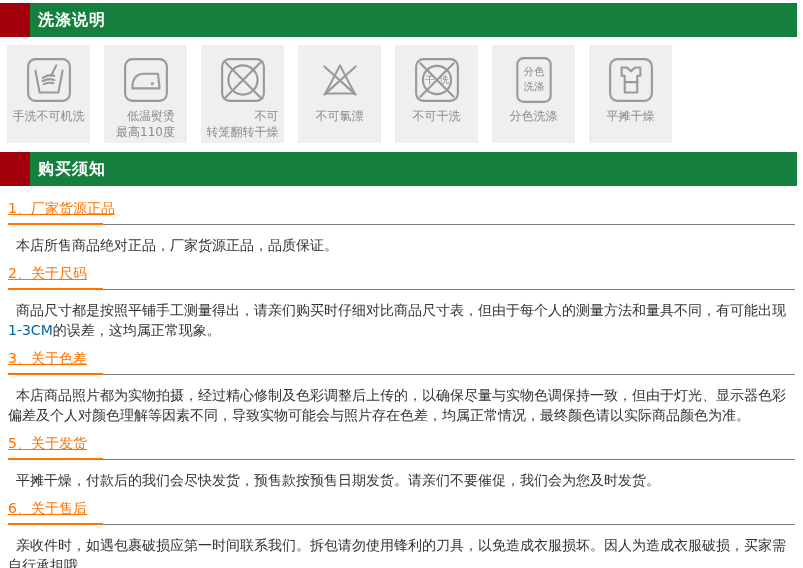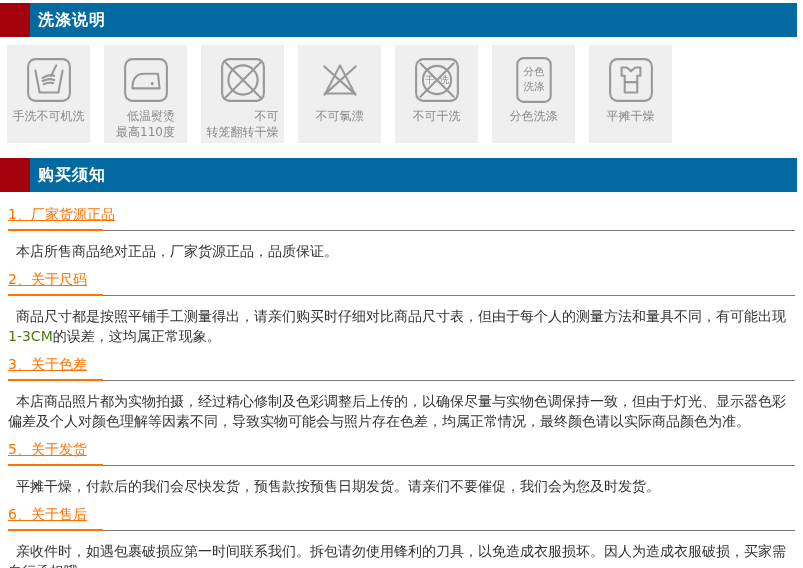--- a/index.html
+++ b/index.html
@@ -2,21 +2,21 @@
 <html><head>
 <meta charset="utf-8">
 <style>
   html,body { margin:0; padding:0; }
   body {
     width:803px; height:568px; background:#ffffff; overflow:hidden;
     font-family:"DejaVu Sans","Liberation Sans",sans-serif;
   }
   .section-bar {
     position:relative; height:34px; width:797px; margin-top:3px;
-    background:#0369a1; display:flex; align-items:center;
+    background:#15803d; display:flex; align-items:center;
   }
   .bar-accent {
     position:absolute; left:0; top:0; width:30px; height:34px; background:#a3000b;
   }
   .bar-title {
     color:#ffffff; font-weight:bold; font-size:16px; margin-left:38px; letter-spacing:1px;
   }
   .icon-row {
     margin:8px 0 0 7px; display:flex; gap:14px; height:98px;
   }
@@ -36,21 +36,21 @@
   }
   .notice-divider {
     position:relative; height:1px; background:#7a7a7a; margin-bottom:10px;
   }
   .notice-divider::before {
     content:""; position:absolute; left:0; top:-1px; width:95px; height:2px; background:#ff7300;
   }
   .notice-body {
     margin:0; font-size:14px; line-height:20px; color:#333333; text-indent:8px;
   }
-  .hl { color:#4d7c0f; }
+  .hl { color:#0369a1; }
 </style>
 </head>
 <body>
 
 <div>
 
   <div class="section-bar">
     <div class="bar-accent"></div>
     <span class="bar-title">洗涤说明</span>
   </div>
@@ -125,21 +125,21 @@
           <svg viewBox="0 0 46 46" fill="none" stroke="#999999" stroke-width="2" stroke-linecap="round" stroke-linejoin="round" xmlns="http://www.w3.org/2000/svg">
             <rect x="3" y="3" width="40" height="40" rx="7"></rect>
             <path d="M14 11 L19 11 L23 14.5 L27 11 L32 11 L32 19 L29 19 L29 35 L17 35 L17 19 L14 19 Z"></path>
             <path d="M17 25 H29"></path>
           </svg>
         </span>
         <div class="icon-label">平摊干燥</div>
       </div>
     </div>
 
-  <div class="section-bar" style="margin-top:15px;">
+  <div class="section-bar" style="margin-top:9px;">
     <div class="bar-accent"></div>
     <span class="bar-title">购买须知</span>
   </div>
 
   <div class="notice-list" id="notice-list">
       <div class="notice-item">
         <h3 class="notice-heading">1、厂家货源正品</h3>
         <div class="notice-divider"></div>
         <p class="notice-body"><span>本店所售商品绝对正品，厂家货源正品，品质保证。</span></p>
       </div>

